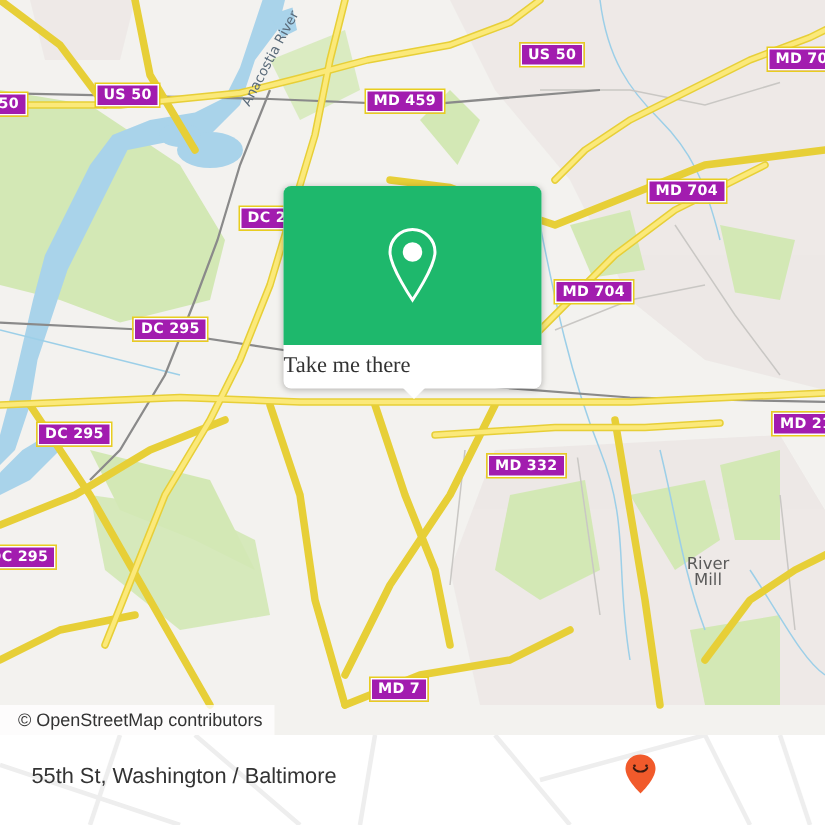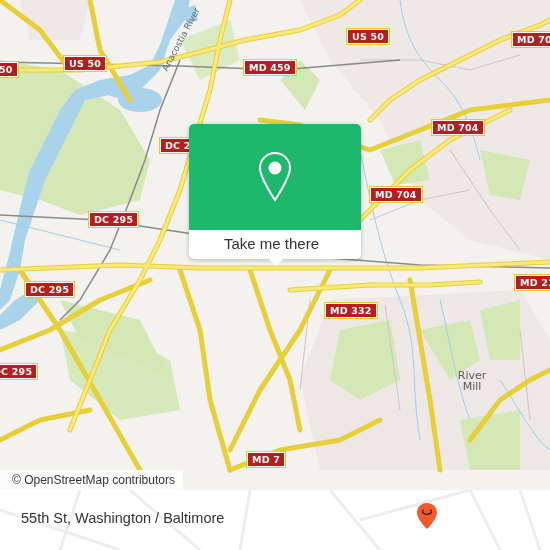--- a/index.html
+++ b/index.html
@@ -1,26 +1,26 @@
 <!DOCTYPE html>
 <html><head>
 <meta charset="utf-8">
 <style>
   html, body { margin: 0; padding: 0; }
   body { width: 550px; height: 550px; overflow: hidden; background: #ffffff; font-family: "DejaVu Sans", sans-serif; position: relative; }
   #map { position: absolute; left: 0; top: 0; width: 550px; height: 490px; overflow: hidden; background: #f3f2ef; }
   #map svg.base { position: absolute; left: 0; top: 0; }
-  .shield { position: absolute; background: #b91c1c; border: 1.5px solid #fff; outline: 1.5px solid #e8cd1f; color: #fff; font-family: "DejaVu Sans", sans-serif; font-weight: bold; font-size: 9.5px; line-height: 13px; padding: 0 4px; white-space: nowrap; letter-spacing: 0.2px; }
+  .shield { position: absolute; background: #a21caf; border: 1.5px solid #fff; outline: 1.5px solid #e8cd1f; color: #fff; font-family: "DejaVu Sans", sans-serif; font-weight: bold; font-size: 9.5px; line-height: 13px; padding: 0 4px; white-space: nowrap; letter-spacing: 0.2px; }
   .place-label { position: absolute; color: #5b5b5b; font-size: 11px; text-align: center; line-height: 11px; font-family: "DejaVu Sans", sans-serif; }
   .river-label { position: absolute; color: #5a6b7a; font-size: 9px; font-family: "DejaVu Sans", sans-serif; transform: rotate(-62deg); transform-origin: left top; white-space: nowrap; }
   .attribution { position: absolute; left: 0; top: 470px; height: 20px; padding: 0 8px 0 12px; background: rgba(255,255,255,0.78); color: #333; font-size: 12px; line-height: 20px; font-family: "Liberation Sans", sans-serif; }
   .popup { position: absolute; left: 189px; top: 124px; width: 172px; height: 135px; border-radius: 5px; background: #fff; box-shadow: 0 1px 4px rgba(0,0,0,0.25); }
   .popup .green { position: absolute; left: 0; top: 0; width: 172px; height: 106px; background: #1eb86c; border-radius: 5px 5px 0 0; }
   .popup .pin { position: absolute; left: 69px; top: 27px; }
-  .popup .cta { position: absolute; left: 0; top: 106px; width: 165px; height: 29px; text-align: center; color: #333; font-size: 15px; line-height: 28px; font-family: Liberation Sans, sans-serif; cursor: pointer; }
+  .popup .cta { position: absolute; left: 0; top: 106px; width: 165px; height: 29px; color: #333; font-size: 15px; line-height: 28px; font-family: Liberation Serif, serif; cursor: pointer; }
   .popup .tail { position: absolute; left: 79px; top: 134px; width: 0; height: 0; border-left: 8px solid transparent; border-right: 8px solid transparent; border-top: 8px solid #fff; }
   .footer { position: absolute; left: 0; top: 490px; width: 550px; height: 60px; background: #fff; overflow: hidden; padding-left: 36px; }
   .footer svg.bg { position: absolute; left: 0; top: 0; }
   .footer .addr { position: absolute; left: 21px; top: 20px; font-size: 14.5px; color: #333; font-family: "Liberation Sans", sans-serif; }
   .footer .logo { position: absolute; left: 416px; top: 12px; display: flex; align-items: center; }
   .footer .logo .word { font-family: "DejaVu Sans", sans-serif; font-size: 24px; color: #222; letter-spacing: -0.5px; margin-left: 2px; line-height: 30px; }
 </style>
 </head>
 <body>
 

